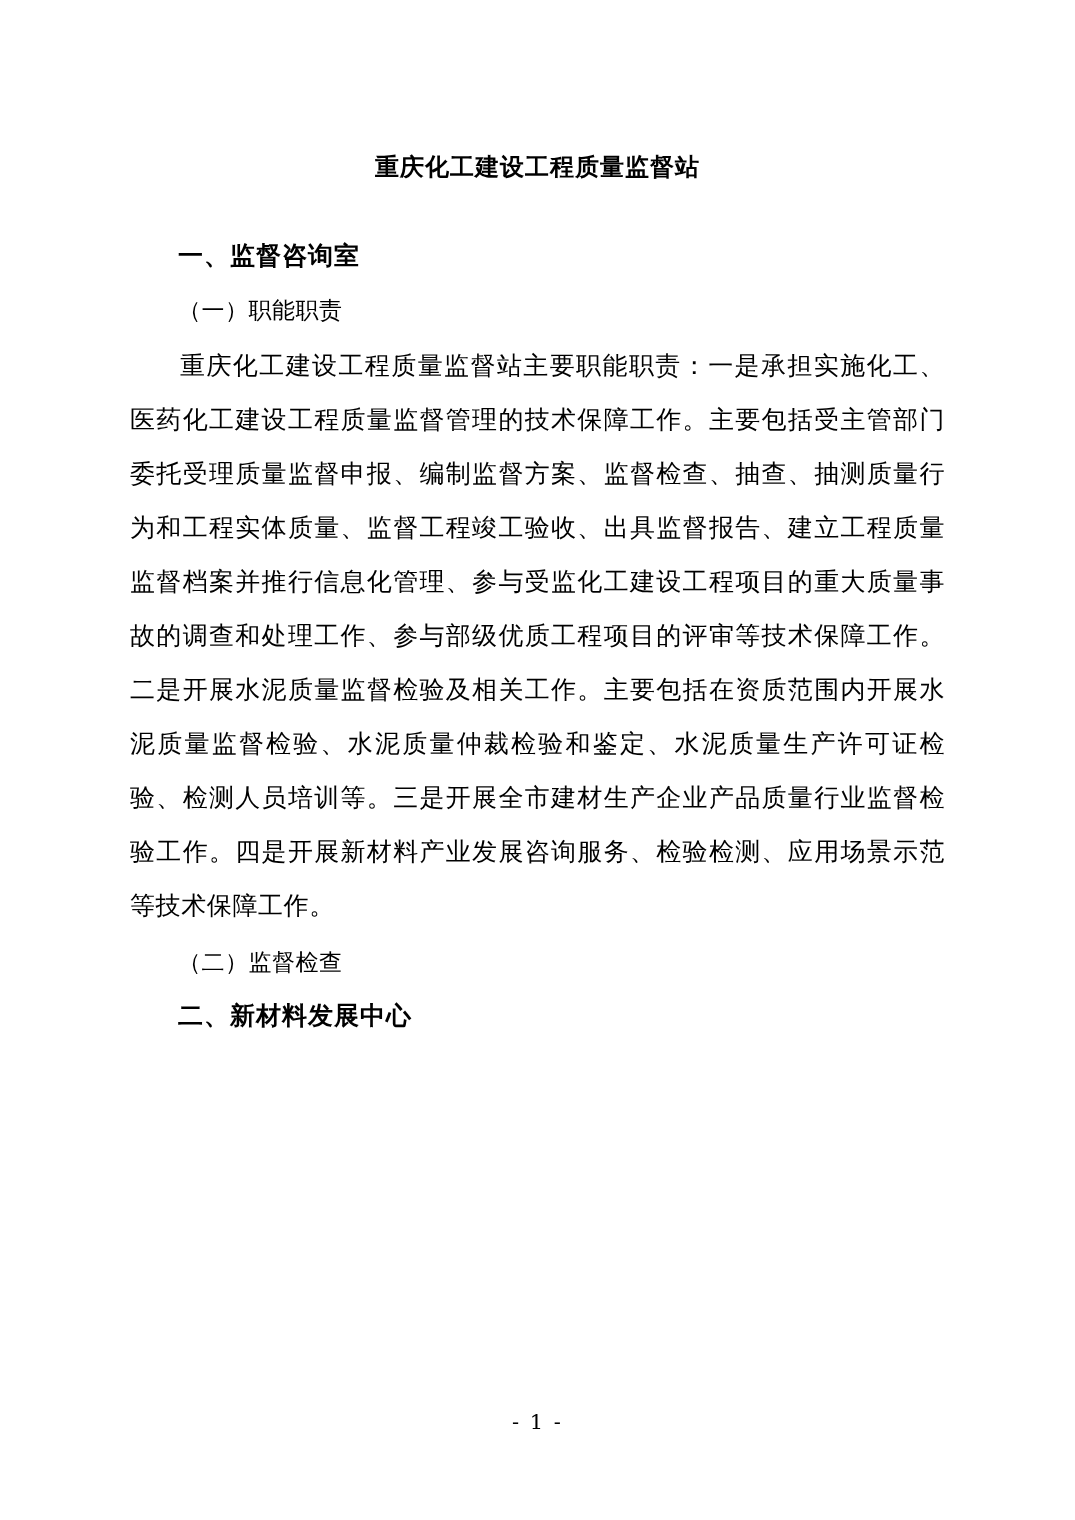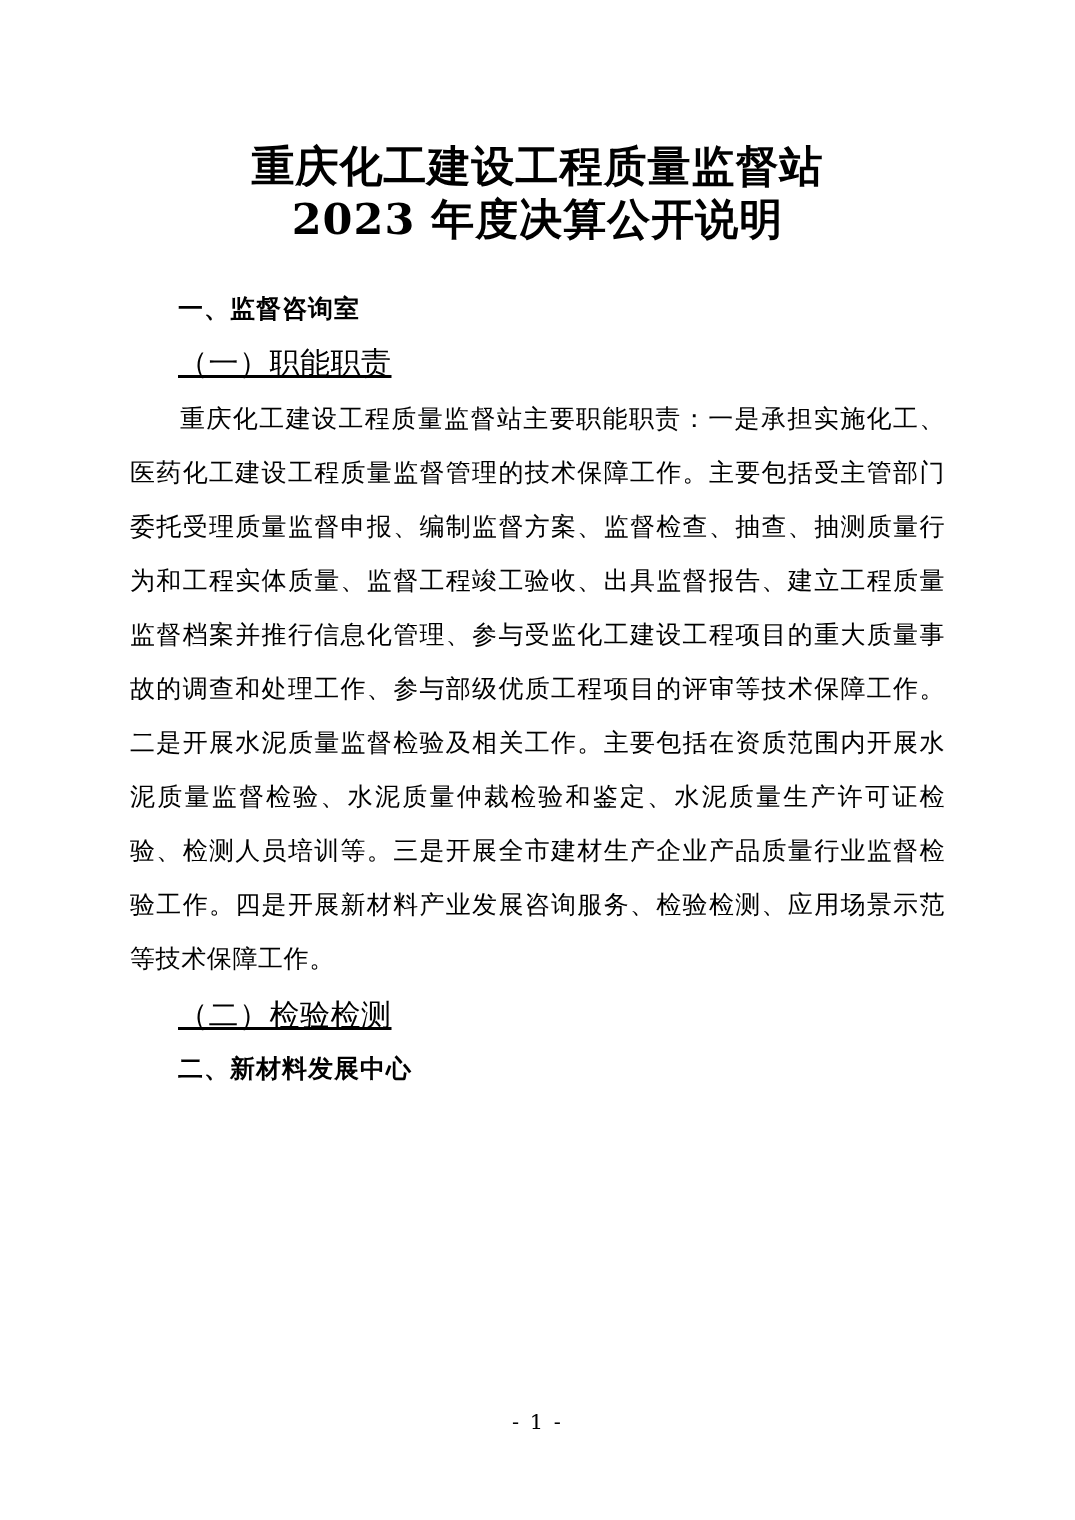--- a/index.html
+++ b/index.html
@@ -19,45 +19,44 @@
     box-sizing: border-box;
     width: 1075px;
     height: 1520px;
     padding: 118px 128px 0 128px;
     position: relative;
   }
   .doc-title {
     text-align: center;
     font-family: "DejaVu Serif", "Liberation Serif", serif;
     font-weight: bold;
-    font-size: 43px;
+    font-size: 24px;
     line-height: 53px;
     letter-spacing: 1px;
     margin: 0 0 4px 0;
   }
   .doc-title .line {
     display: block;
     white-space: nowrap;
   }
   .section-heading {
     font-family: "DejaVu Sans", "Liberation Sans", sans-serif;
     font-weight: bold;
     font-size: 25px;
     line-height: 54px;
     margin: 0;
     text-indent: 50px;
     letter-spacing: 1px;
   }
   .sub-heading {
-    font-size: 30px;
+    font-size: 23px;
     line-height: 54px;
     margin: 0;
     text-indent: 50px;
     letter-spacing: 0.5px;
-    text-decoration: underline;
   }
   .body-para {
     font-size: 25px;
     line-height: 54px;
     margin: 2px;
     text-indent: 50px;
     text-align: justify;
     text-justify: inter-ideograph;
     letter-spacing: 0.6px;
   }
@@ -80,31 +79,30 @@
 </style>
 </head>
 <body>
 
 <div class="page">
 
   <div class="spacer-top-title"></div>
 
   <h1 class="doc-title">
     <span class="line">重庆化工建设工程质量监督站</span>
-    <span class="line">2023 年度决算公开说明</span>
   </h1>
 
   <div class="gap-after-title"></div>
 
   <h2 class="section-heading">一、监督咨询室</h2>
 
   <p class="sub-heading">（一）职能职责</p>
 
   <p class="body-para">重庆化工建设工程质量监督站主要职能职责：一是承担实施化工、医药化工建设工程质量监督管理的技术保障工作。主要包括受主管部门委托受理质量监督申报、编制监督方案、监督检查、抽查、抽测质量行为和工程实体质量、监督工程竣工验收、出具监督报告、建立工程质量监督档案并推行信息化管理、参与受监化工建设工程项目的重大质量事故的调查和处理工作、参与部级优质工程项目的评审等技术保障工作。二是开展水泥质量监督检验及相关工作。主要包括在资质范围内开展水泥质量监督检验、水泥质量仲裁检验和鉴定、水泥质量生产许可证检验、检测人员培训等。三是开展全市建材生产企业产品质量行业监督检验工作。四是开展新材料产业发展咨询服务、检验检测、应用场景示范等技术保障工作。</p>
 
-  <p class="sub-heading">（二）检验检测</p>
+  <p class="sub-heading">（二）监督检查</p>
 
 
   <h2 class="section-heading">二、新材料发展中心</h2>
 
   <div class="footer">- 1 -</div>
 
 </div>
 
 </body></html>

